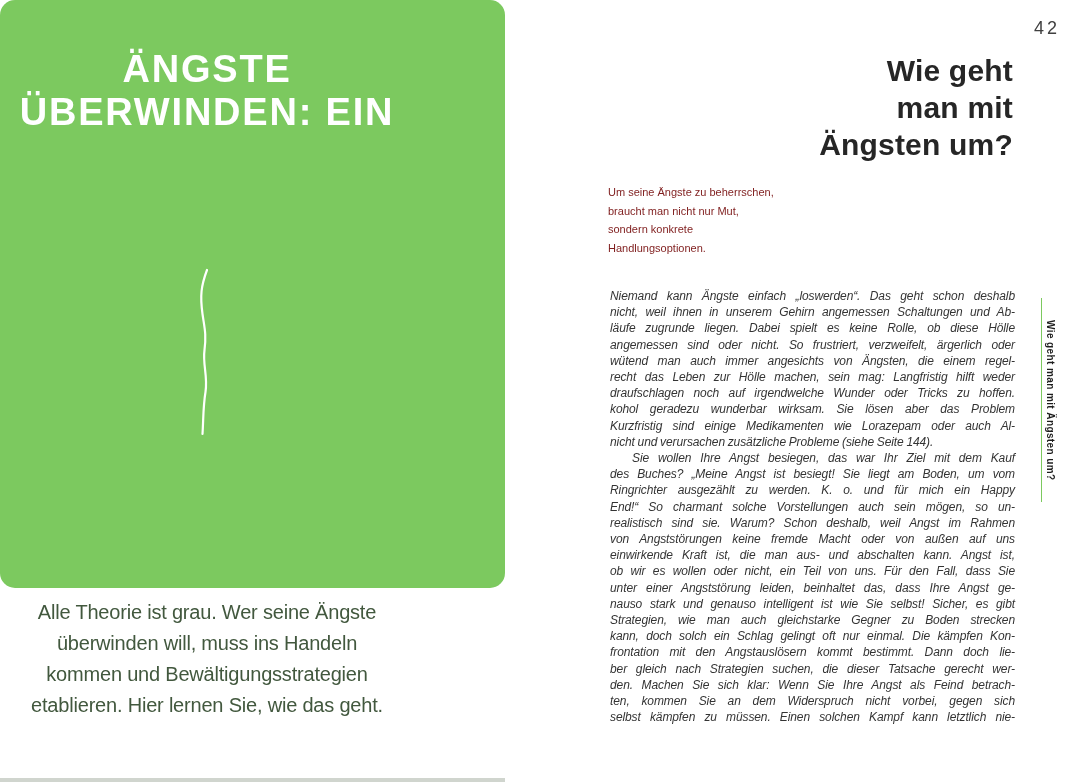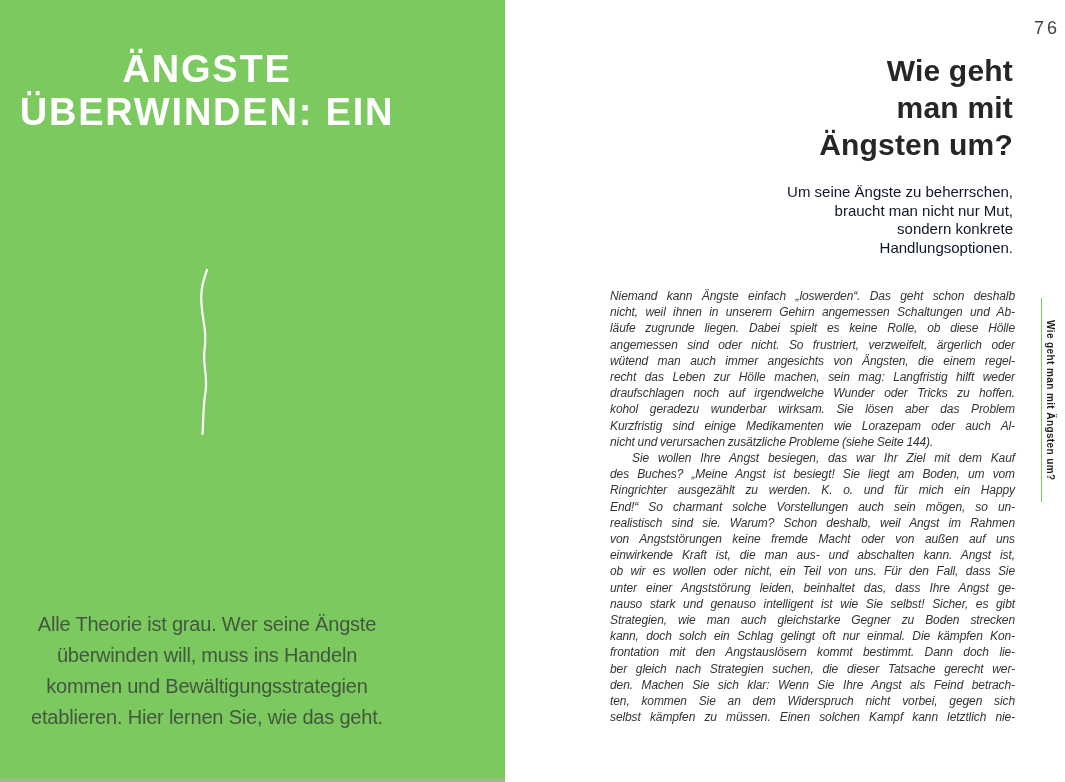--- a/index.html
+++ b/index.html
@@ -8,22 +8,23 @@
     position: relative;
     background: #ffffff;
     font-family: "Liberation Sans", sans-serif;
     overflow: hidden;
   }
   .spread { position: absolute; inset: 0; }
 
   
   .left-page {
     position: absolute; left: 0; top: 0;
-    width: 505px; height: 782px;
+    width: 505px; height: 588px;
     background: var(--green, #7cc95f);
+    border-radius: 15px;
   }
   .page-edge {
     position: absolute; left: 0; top: 778px;
     width: 505px; height: 4px;
     background: #aab3a6; opacity: .55;
   }
   .chapter-title {
     position: absolute; left: 0; top: 48px; width: 414px;
     text-align: center;
     color: #ffffff;
@@ -33,21 +34,20 @@
   }
   .squiggle {
     position: absolute; left: 196px; top: 268px;
   }
   .chapter-quote {
     position: absolute; left: 0; top: 597px; width: 414px;
     text-align: center;
     color: var(--quote, #42583e);
     font-size: 20px; line-height: 31px;
     letter-spacing: -0.2px;
-    margin-top: 12px;
   }
 
   
   .right-page {
     position: absolute; left: 505px; top: 0;
     width: 560px; height: 782px;
     background: #ffffff;
   }
   .page-number {
     position: absolute; right: 5px; top: 18px;
@@ -57,23 +57,23 @@
   .section-heading {
     position: absolute; left: 103px; top: 52px; width: 405px;
     text-align: right;
     font-weight: bold;
     font-size: 30px; line-height: 37px;
     color: var(--heading, #262626);
     letter-spacing: 0.2px;
   }
   .section-intro {
     position: absolute; left: 103px; top: 183px; width: 405px;
-    text-align: right;
-    font-size: 15px; line-height: 18.7px;
-    color: #0f172a;
+    text-align: left;
+    font-size: 11px; line-height: 18.7px;
+    color: #7f1d1d;
   }
   .body-text {
     position: absolute; left: 105px; top: 288px; width: 405px;
     color: var(--body, #343434);
     font-size: 12px; line-height: 16.2px;
     letter-spacing: -0.1px; word-spacing: -0.5px; font-style: italic;
   }
   .bline { text-align: justify; text-align-last: justify; }
   .bline.para-end { text-align-last: left; }
   .bline.indent { text-indent: 22px; }
@@ -113,21 +113,21 @@
         <div>überwinden will, muss ins Handeln</div>
         <div>kommen und Bewältigungsstrategien</div>
         <div>etablieren. Hier lernen Sie, wie das geht.</div>
       </div>
 
     <div class="page-edge"></div>
   </div>
 
   <div class="right-page">
 
-    <div class="page-number">76</div>
+    <div class="page-number">42</div>
 
     <div class="section-heading">
         <div>Wie geht</div>
         <div>man mit</div>
         <div>Ängsten um?</div>
       </div>
 
     <div class="section-intro">
         <div>Um seine Ängste zu beherrschen,</div>
         <div>braucht man nicht nur Mut,</div>

